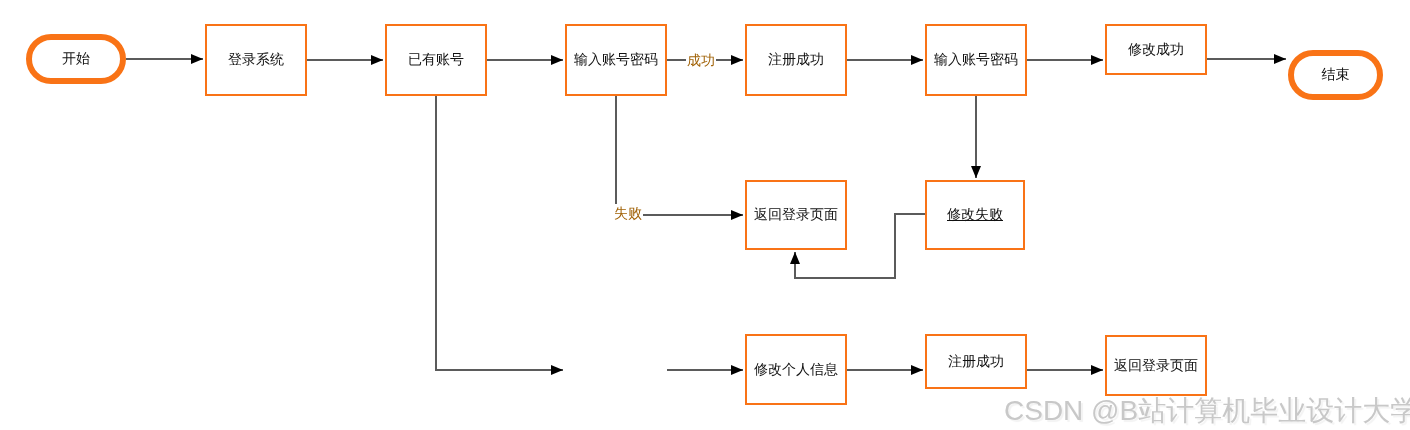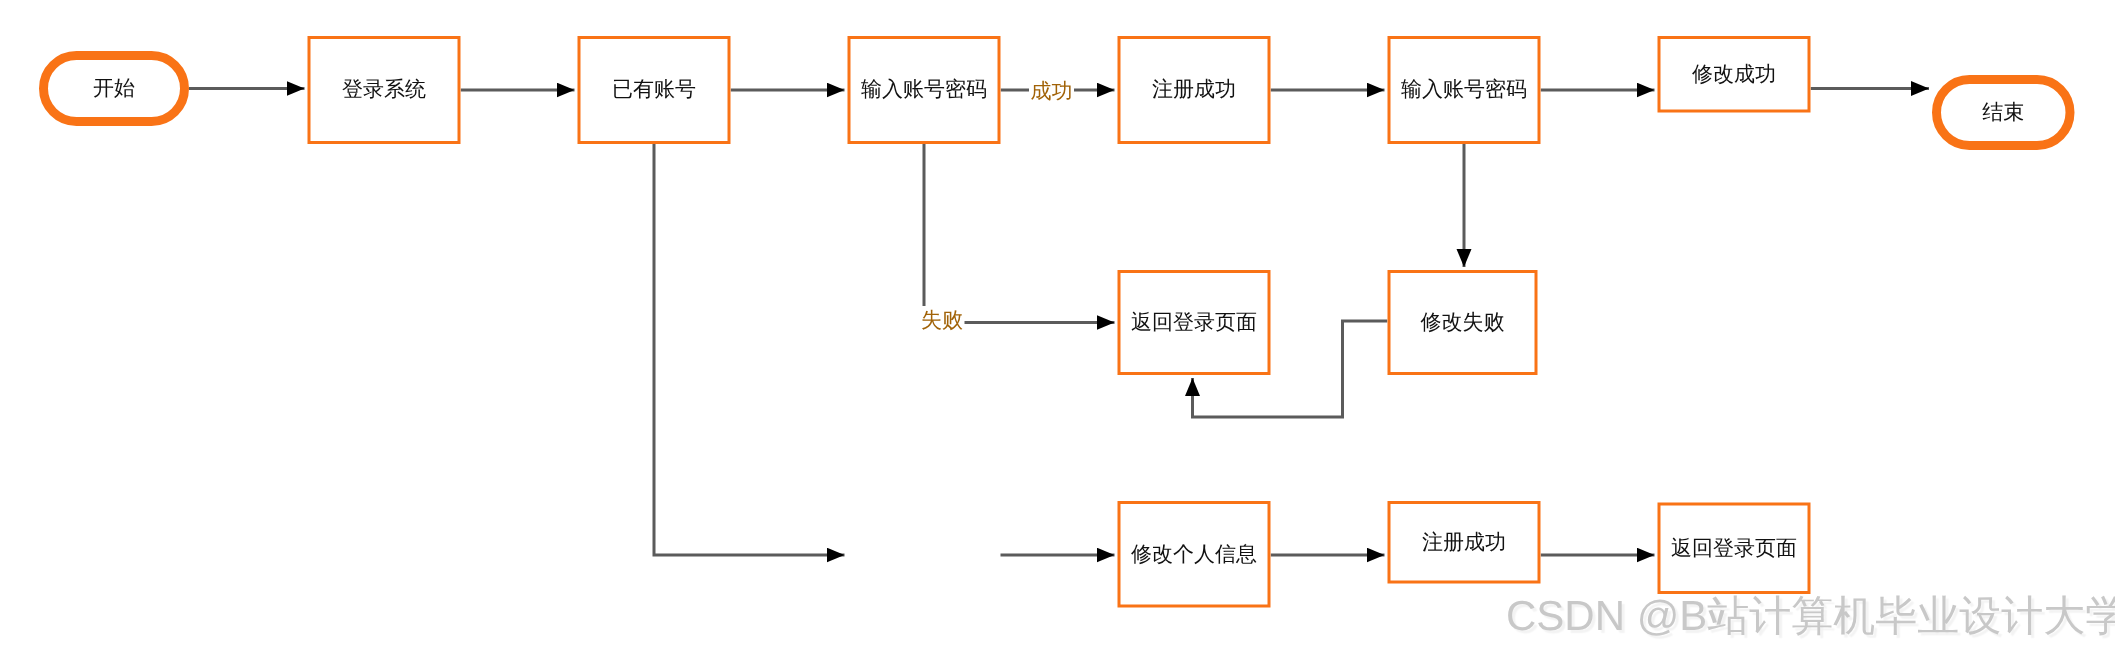--- a/index.html
+++ b/index.html
@@ -66,21 +66,21 @@
   <div class="node" style="left:745px;top:24px;width:102px;height:72px;">注册成功</div>
 
   <div class="node" style="left:925px;top:24px;width:102px;height:72px;">输入账号密码</div>
 
   <div class="node" style="left:1105px;top:24px;width:102px;height:51px;">修改成功</div>
 
   <div class="node stadium" style="left:1288px;top:34px;width:95px;height:50px;margin-top:16px;">结束</div>
 
   <div class="node" style="left:745px;top:180px;width:102px;height:70px;">返回登录页面</div>
 
-  <div class="node" style="left:925px;top:180px;width:100px;height:70px;">修改失败</div>
+  <div class="node" style="left:925px;top:180px;width:100px;height:70px;text-decoration:underline;">修改失败</div>
 
 
   <div class="node" style="left:745px;top:334px;width:102px;height:71px;">修改个人信息</div>
 
   <div class="node" style="left:925px;top:334px;width:102px;height:55px;">注册成功</div>
 
   <div class="node" style="left:1105px;top:335px;width:102px;height:61px;">返回登录页面</div>
 
   <div class="edge-label" style="left:686px;top:51px;">成功</div>
 

